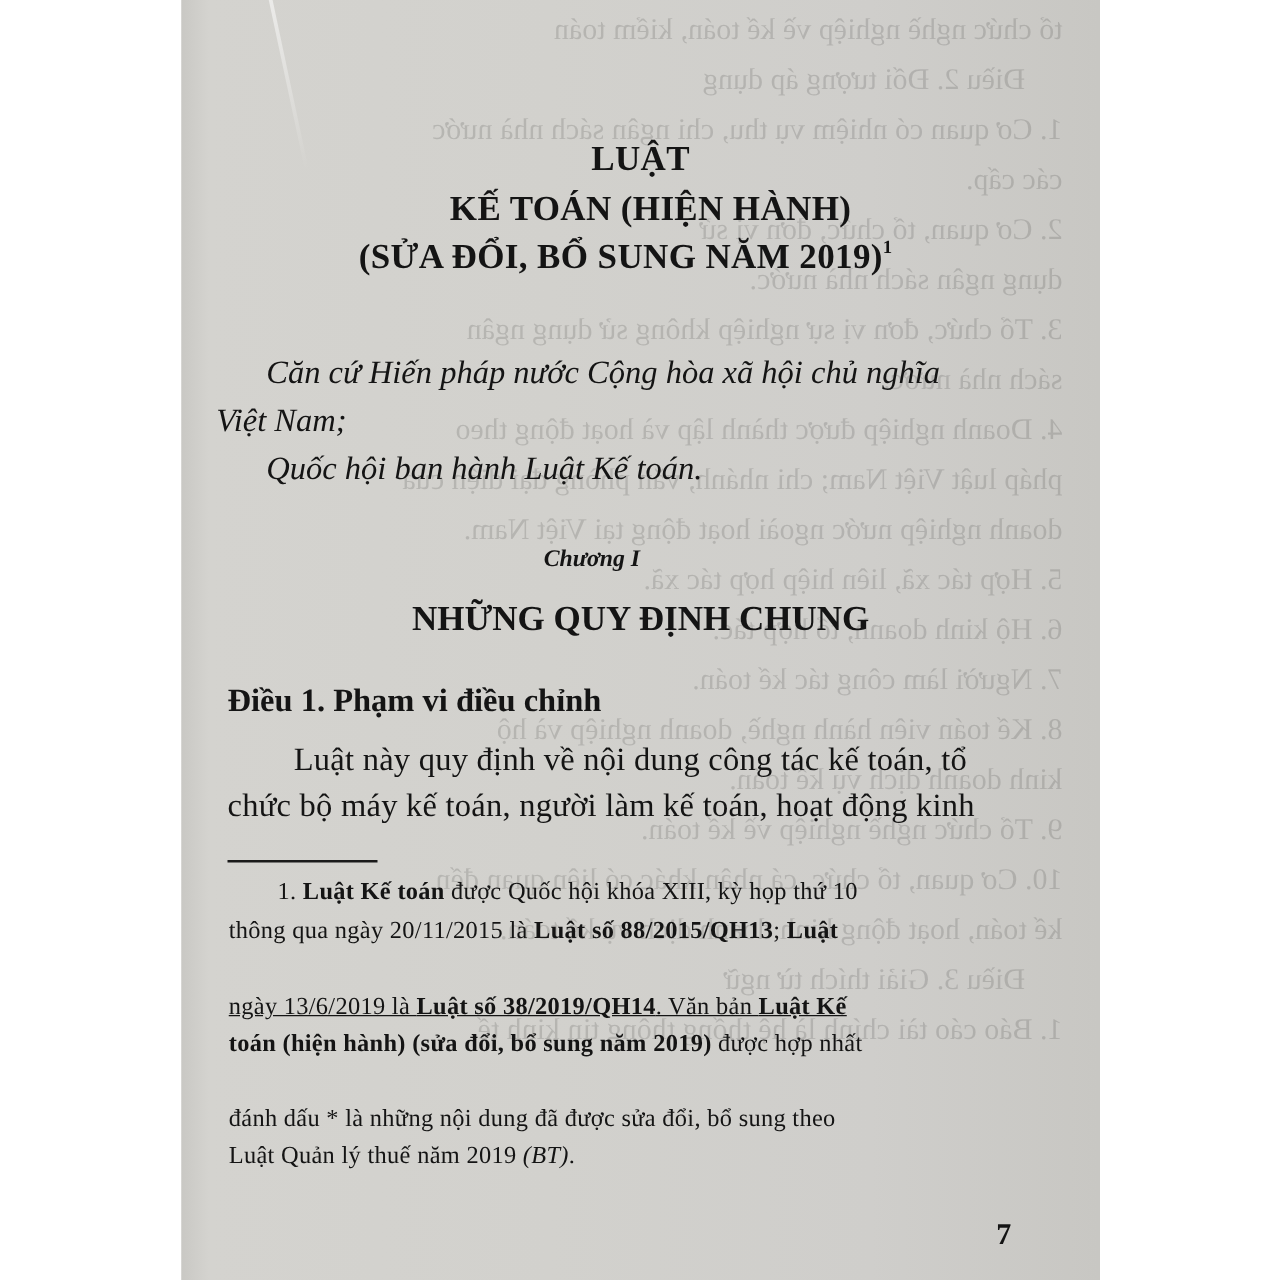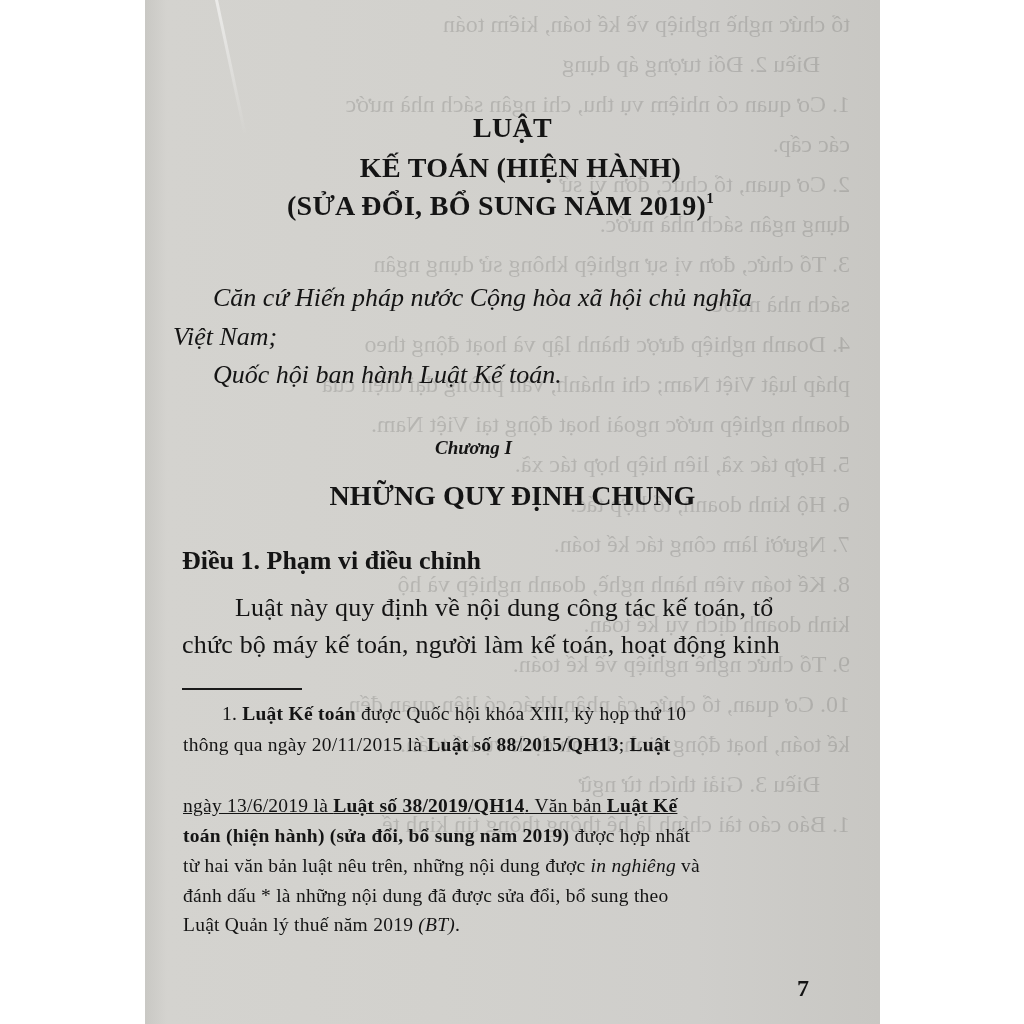--- a/index.html
+++ b/index.html
@@ -154,18 +154,17 @@
   <div class="abs article-heading" style="left:37px; top:546px;">Điều 1. Phạm vi điều chỉnh</div>
   <div class="abs body-text" style="left:77px; top:593px;margin-left:13px;">Luật này quy định về nội dung công tác kế toán, tổ</div>
   <div class="abs body-text" style="left:37px; top:630px;">chức bộ máy kế toán, người làm kế toán, hoạt động kinh</div>
 
   <div class="rule"></div>
 
   <div class="fn" style="top:703px; left:77px;"><span>1. </span><b>Luật Kế toán</b><span> được Quốc hội khóa XIII, kỳ họp thứ 10</span></div>
   <div class="fn" style="top:734px;"><span>thông qua ngày 20/11/2015 là </span><b>Luật số 88/2015/QH13</b><span>; </span><b>Luật</b></div>
   <div class="fn" style="top:795px;text-decoration:underline;"><span>ngày 13/6/2019 là </span><b>Luật số 38/2019/QH14</b><span>. Văn bản </span><b>Luật Kế</b></div>
   <div class="fn" style="top:825px;"><b>toán (hiện hành) (sửa đổi, bổ sung năm 2019)</b><span> được hợp nhất</span></div>
-  <div class="fn" style="top:855px;"><span>từ hai văn bản luật nêu trên, những nội dung được </span><i>in nghiêng</i><span> và</span></div>
   <div class="fn" style="top:885px;"><span>đánh dấu * là những nội dung đã được sửa đổi, bổ sung theo</span></div>
   <div class="fn" style="top:914px;"><span>Luật Quản lý thuế năm 2019 </span><i>(BT)</i><span>.</span></div>
 
   <div class="page-number">7</div>
 </div>
 
 </body></html>

